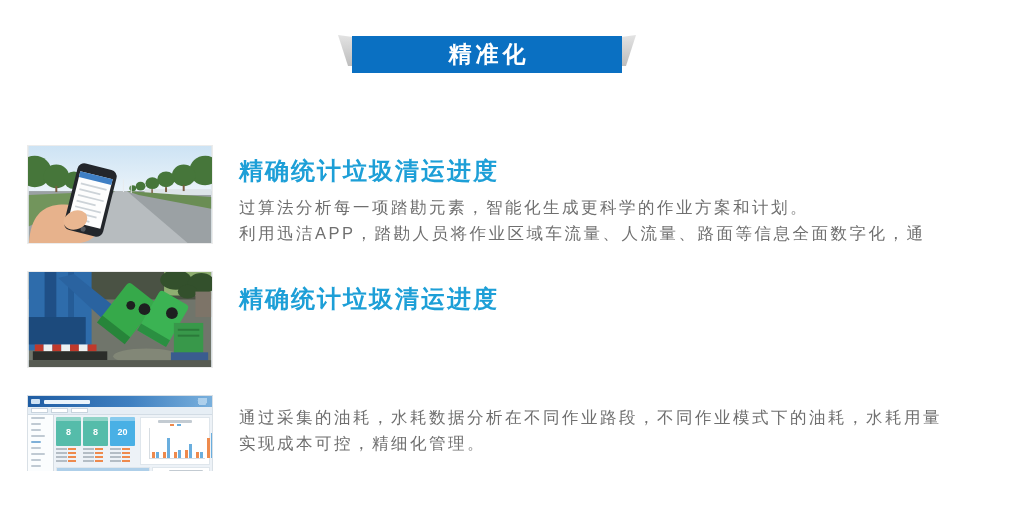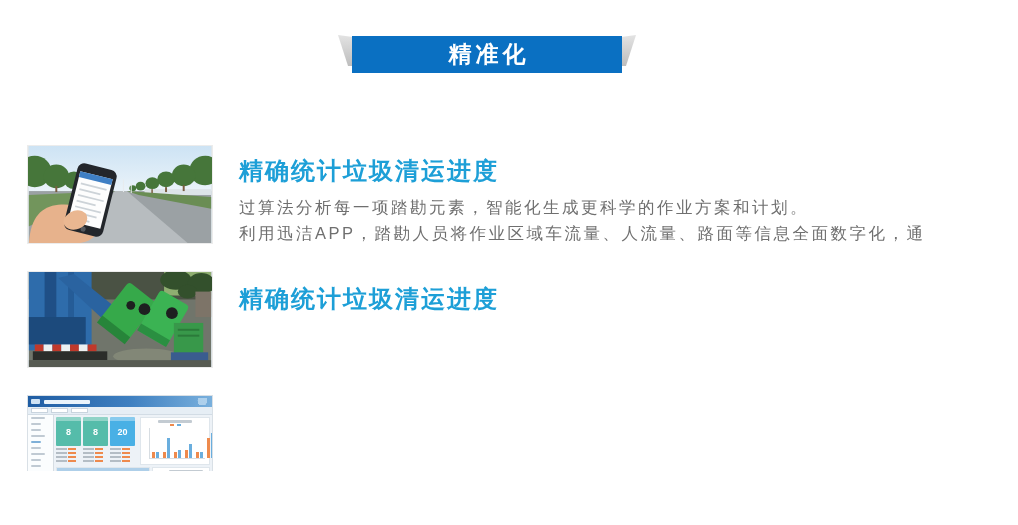--- a/index.html
+++ b/index.html
@@ -443,16 +443,20 @@
                     <div class="bar2" style="height: 5.72px;"></div>
                     <div class="bar2" style="height: 4.68px;"></div>
                   </div>
               </div>
             </div>
           </div>
         </div>
       </div>
     </div>
     <div class="ftext">
+      <div class="fbody">
+        <div>通过采集的油耗，水耗数据分析在不同作业路段，不同作业模式下的油耗，水耗用量</div>
+        <div>实现成本可控，精细化管理。</div>
+      </div>
     </div>
   </div>
 
 </div>
 
 </body></html>

